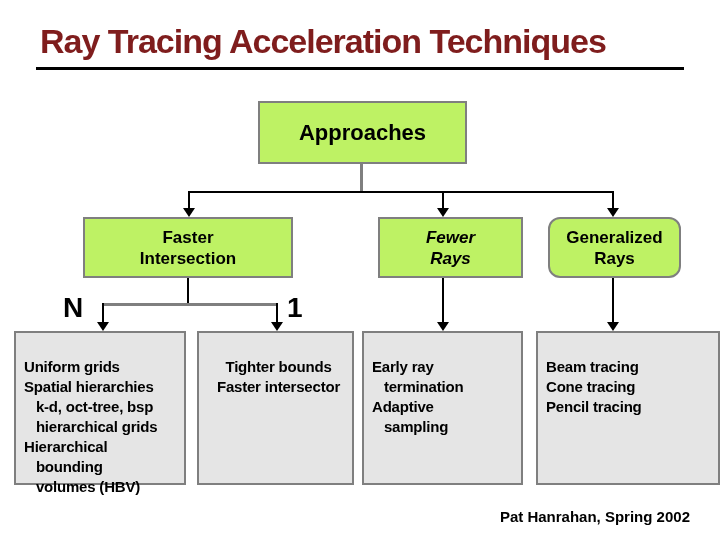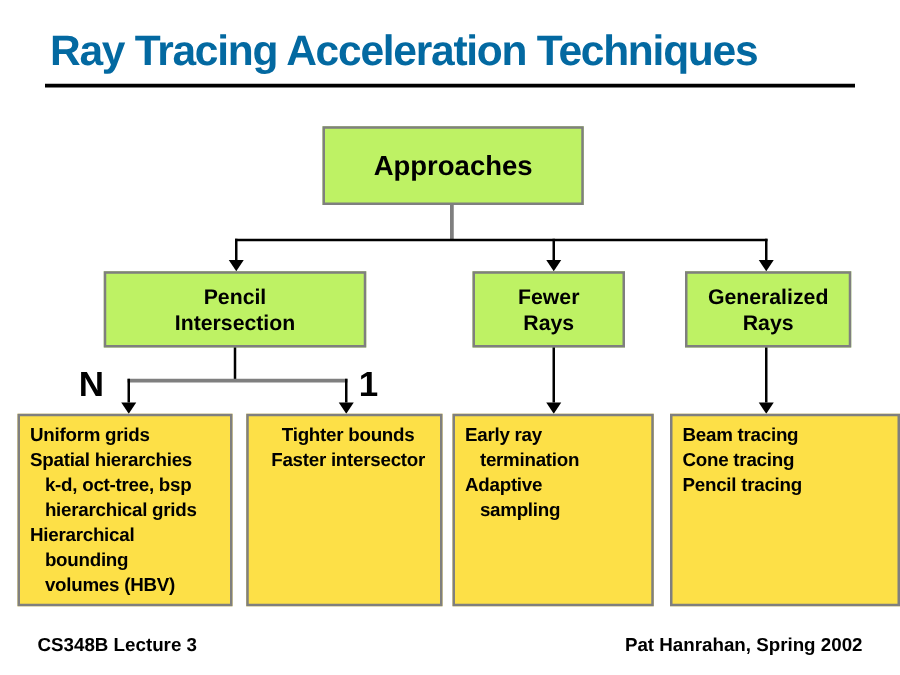--- a/index.html
+++ b/index.html
@@ -10,47 +10,47 @@
     background: #ffffff;
     font-family: "Liberation Sans", "DejaVu Sans", sans-serif;
     color: #000000;
     overflow: hidden;
   }
   .abs { position: absolute; }
 
   #title {
     left: 40px; top: 22px; width: 660px;
     font-size: 34px; font-weight: 700; letter-spacing: -1px;
-    color: #0369a1;
+    color: #7f1d1d;
   }
   #title-rule {
     left: 36px; top: 67px; width: 648px; height: 3px;
     background: #000;
   }
 
   .node {
     box-sizing: border-box;
     background: #bef264;
     border: 2px solid #7f7f7f;
     display: flex; align-items: center; justify-content: center;
     text-align: center;
     font-weight: 700;
     white-space: pre-line;
   }
   #node-approaches { left: 258px; top: 101px; width: 209px; height: 63px; font-size: 22px; }
   #node-faster     { left: 83px;  top: 217px; width: 210px; height: 61px; font-size: 17px; line-height: 21px; }
-  #node-fewer      { left: 378px; top: 217px; width: 122px; height: 61px; font-size: 17px; line-height: 21px; }
-  #node-generalized{ left: 548px; top: 217px; width: 133px; height: 61px; font-size: 17px; line-height: 21px; }
+  #node-fewer      { left: 378px; top: 217px; width: 145px; height: 61px; font-size: 17px; line-height: 21px; font-style: italic; }
+  #node-generalized{ left: 548px; top: 217px; width: 133px; height: 61px; font-size: 17px; line-height: 21px; border-radius: 12px; }
 
   .leaf {
     box-sizing: border-box;
-    background: #fde047;
+    background: #e5e5e5;
     border: 2px solid #7f7f7f;
     top: 331px; height: 154px;
-    padding: 6px 2px 0 8px;
+    padding: 24px 2px 0 8px;
     font-size: 15px; line-height: 20px; font-weight: 700;
     letter-spacing: -0.2px;
     white-space: pre-wrap;
   }
   #leaf-0 { left: 14px;  width: 172px; }
   #leaf-1 { left: 197px; width: 157px; text-align: center; }
   #leaf-2 { left: 362px; width: 161px; }
   #leaf-3 { left: 536px; width: 184px; }
 
   .hline, .vline { background: #000; }
@@ -91,21 +91,21 @@
 
   <div class="abs vline" style="left:188px; top:191px; width:2px; height:18px;"></div>
   <div class="abs arrow-down" style="left:183px; top:208px;"></div>
 
   <div class="abs vline" style="left:442px; top:191px; width:2px; height:18px;"></div>
   <div class="abs arrow-down" style="left:437px; top:208px;"></div>
 
   <div class="abs vline" style="left:612px; top:191px; width:2px; height:18px;"></div>
   <div class="abs arrow-down" style="left:607px; top:208px;"></div>
 
-  <div class="abs node" id="node-faster">Pencil
+  <div class="abs node" id="node-faster">Faster
 Intersection</div>
   <div class="abs node" id="node-fewer">Fewer
 Rays</div>
   <div class="abs node" id="node-generalized">Generalized
 Rays</div>
 
   <div class="abs vline" style="left:187px; top:278px; width:2px; height:27px;"></div>
   <div class="abs hline gray" style="left:102px; top:303px; width:176px; height:3px;"></div>
 
   <div class="abs vline" style="left:102px; top:303px; width:2px; height:19px;"></div>
@@ -133,16 +133,15 @@
   <div class="abs leaf" id="leaf-1">Tighter bounds
 Faster intersector</div>
   <div class="abs leaf" id="leaf-2">Early ray
    termination
 Adaptive
    sampling</div>
   <div class="abs leaf" id="leaf-3">Beam tracing
 Cone tracing
 Pencil tracing</div>
 
-  <div class="abs footer" id="footer-left">CS348B Lecture 3</div>
   <div class="abs footer" id="footer-right">Pat Hanrahan, Spring 2002</div>
 
 </div>
 
 </body></html>

